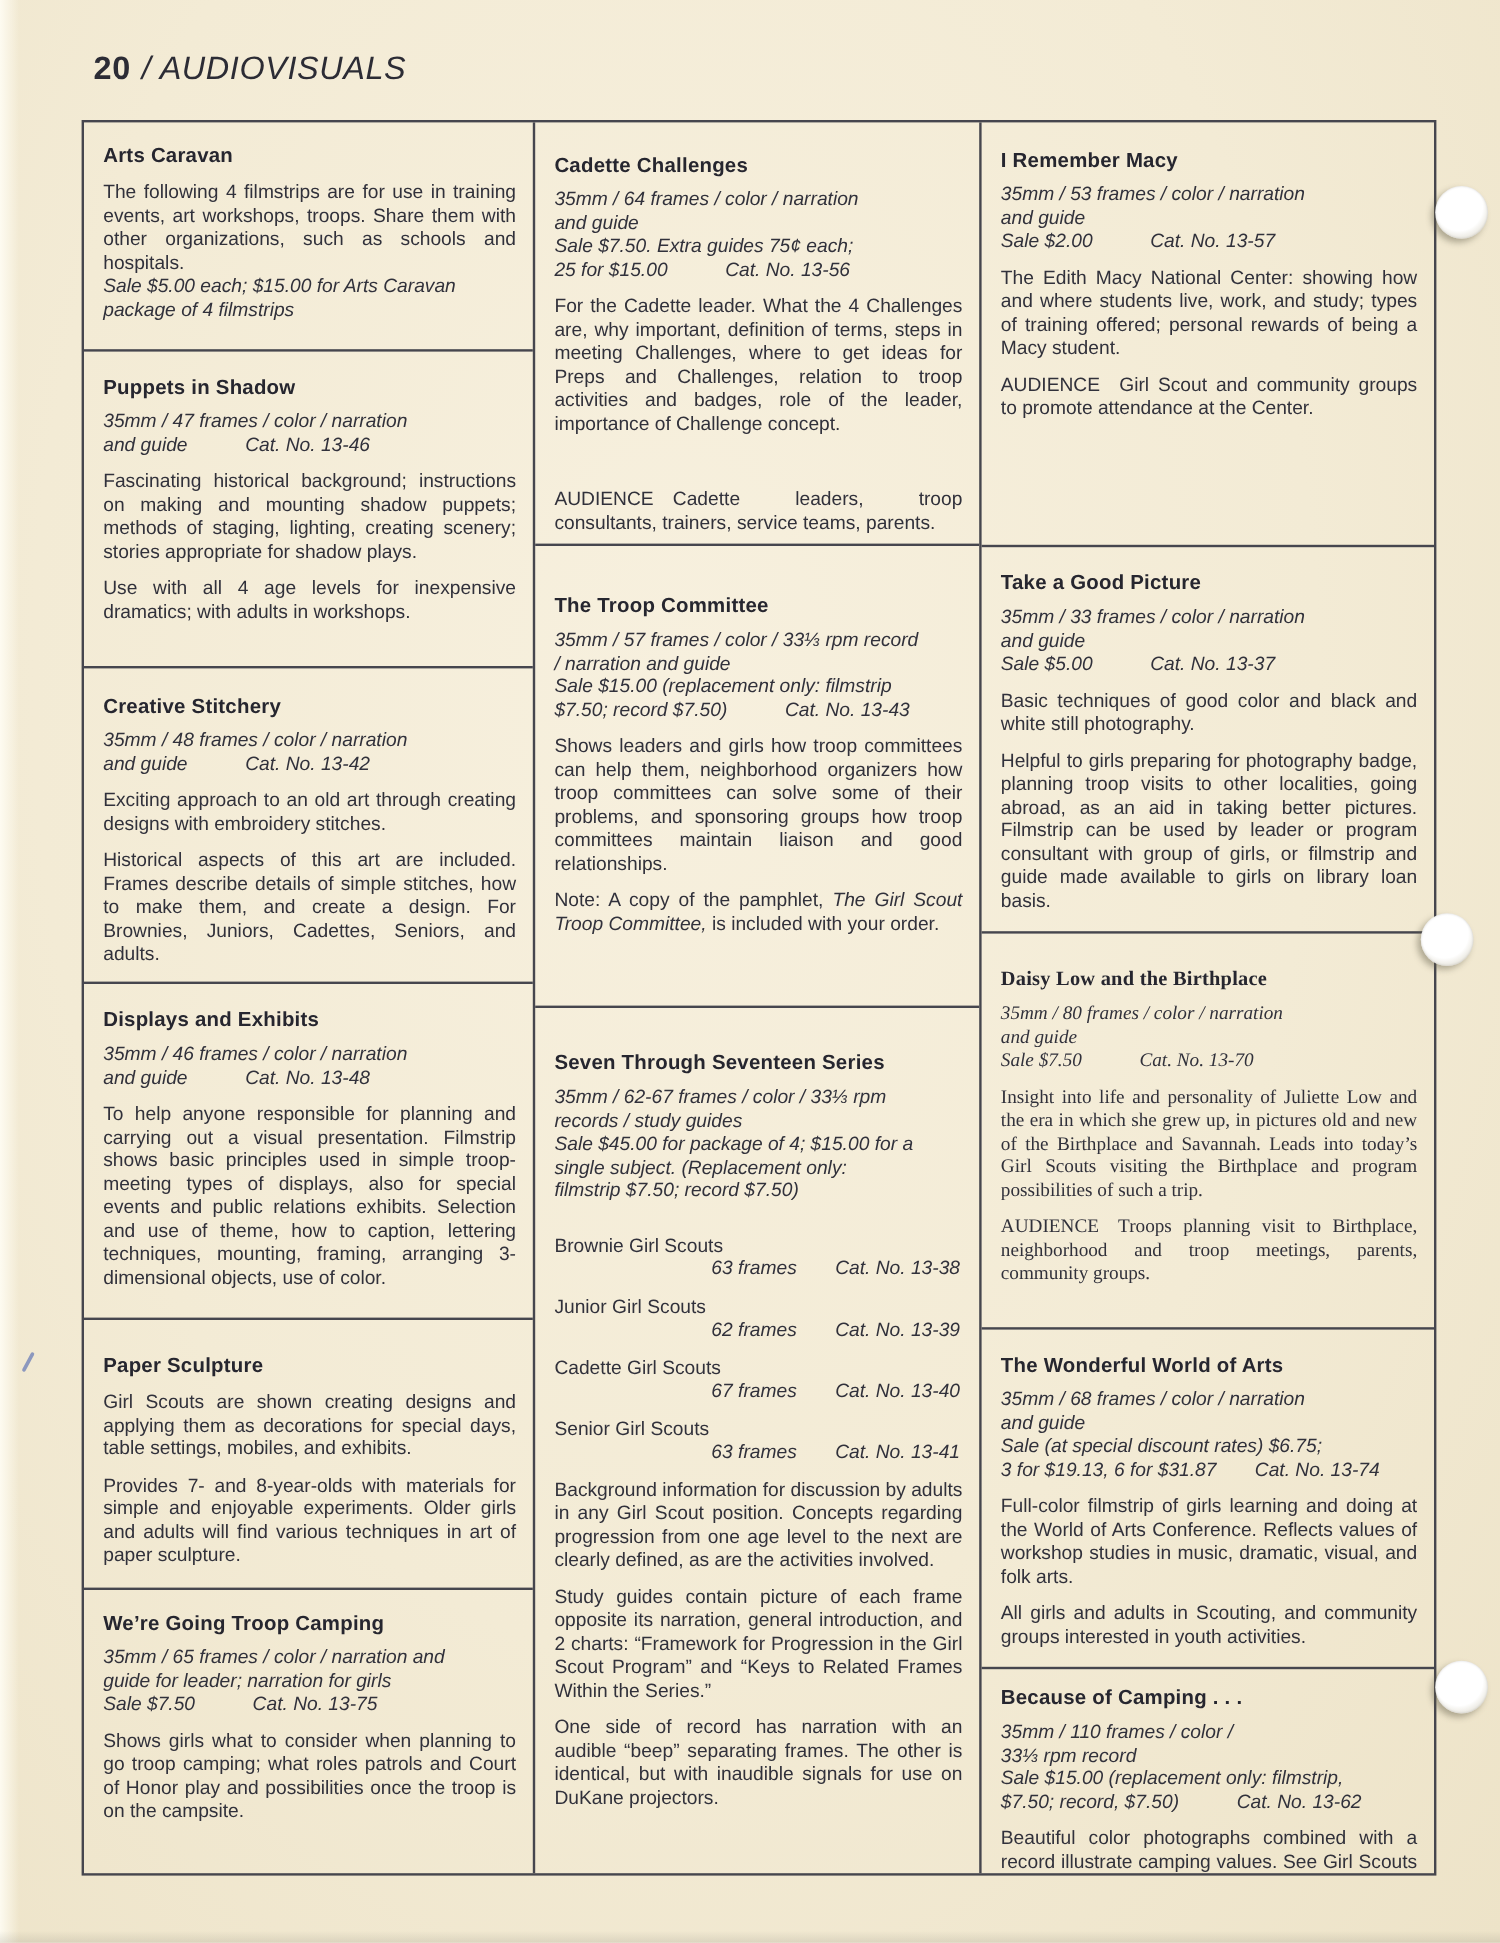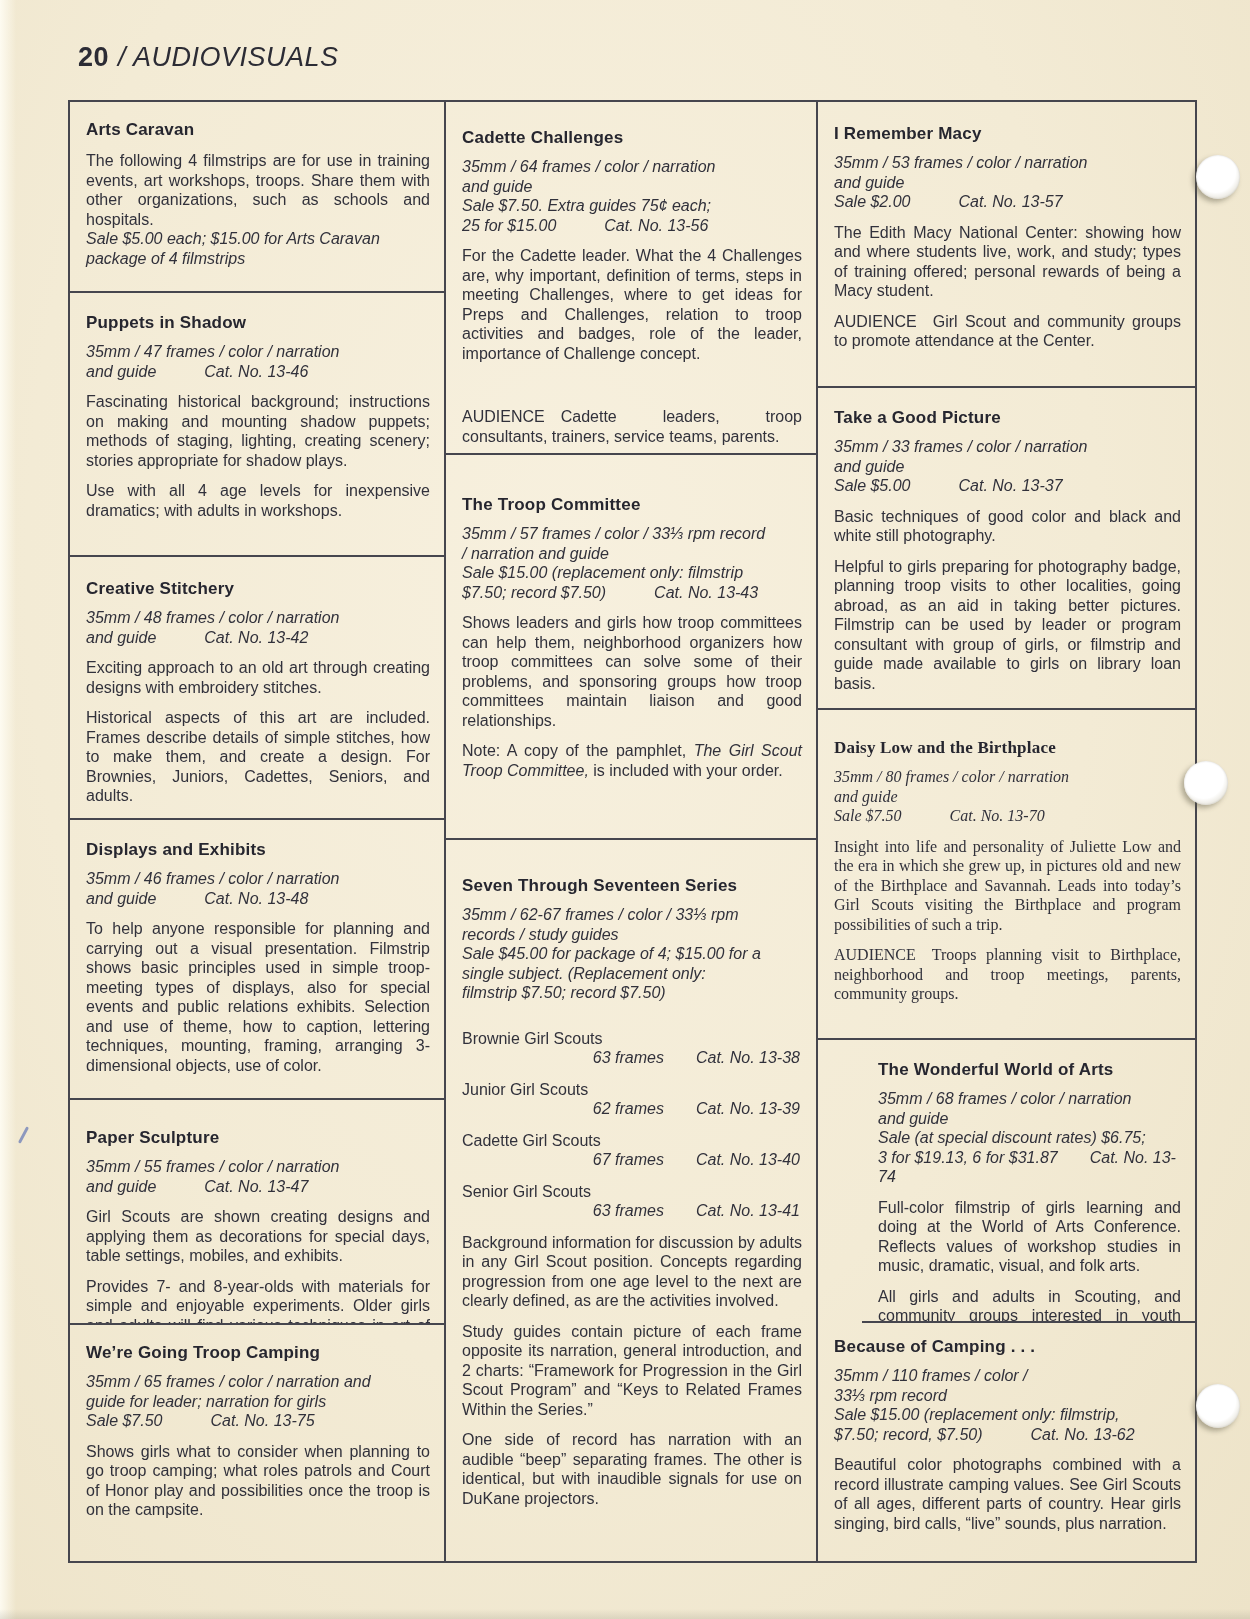--- a/index.html
+++ b/index.html
@@ -111,24 +111,20 @@
         <section class="cell" style="height: 280px; padding-top: 20px;">
           <h3 class="title">Displays and Exhibits</h3>
           <div class="specs">
             <div class="spec-line">35mm / 46 frames / color / narration</div>
             <div class="spec-line">and guide   Cat. No. 13-48</div>
           </div>
           <p class="para">To help anyone responsible for planning and carrying out a visual presentation. Filmstrip shows basic principles used in simple troop-meeting types of displays, also for special events and public relations exhibits. Selection and use of theme, how to caption, lettering techniques, mounting, framing, arranging 3-dimensional objects, use of color.</p>
         </section>
         <section class="cell" style="height: 225px; padding-top: 28px;">
           <h3 class="title">Paper Sculpture</h3>
-          <div class="specs">
-            <div class="spec-line">35mm / 55 frames / color / narration</div>
-            <div class="spec-line">and guide   Cat. No. 13-47</div>
-          </div>
           <p class="para">Girl Scouts are shown creating designs and applying them as decorations for special days, table settings, mobiles, and exhibits.</p>
           <p class="para">Provides 7- and 8-year-olds with materials for simple and enjoyable experiments. Older girls and adults will find various techniques in art of paper sculpture.</p>
         </section>
         <section class="cell" style="height: 214px; padding-top: 18px;">
           <h3 class="title">We’re Going Troop Camping</h3>
           <div class="specs">
             <div class="spec-line">35mm / 65 frames / color / narration and</div>
             <div class="spec-line">guide for leader; narration for girls</div>
             <div class="spec-line">Sale $7.50   Cat. No. 13-75</div>
           </div>
@@ -184,21 +180,21 @@
               <div class="item-name">Senior Girl Scouts</div>
               <div class="item-detail">63 frames  Cat. No. 13-41</div>
             </div>
           </div>
           <p class="para">Background information for discussion by adults in any Girl Scout position. Concepts regarding progression from one age level to the next are clearly defined, as are the activities involved.</p>
           <p class="para">Study guides contain picture of each frame opposite its narration, general introduction, and 2 charts: “Framework for Progression in the Girl Scout Program” and “Keys to Related Frames Within the Series.”</p>
           <p class="para">One side of record has narration with an audible “beep” separating frames. The other is identical, but with inaudible signals for use on DuKane projectors.</p>
         </section>
       </div>
       <div class="column col2">
-        <section class="cell" style="height: 286px; padding-top: 22px;">
+        <section class="cell" style="height: 354px; padding-top: 22px;">
           <h3 class="title">I Remember Macy</h3>
           <div class="specs">
             <div class="spec-line">35mm / 53 frames / color / narration</div>
             <div class="spec-line">and guide</div>
             <div class="spec-line">Sale $2.00   Cat. No. 13-57</div>
           </div>
           <p class="para">The Edith Macy National Center: showing how and where students live, work, and study; types of training offered; personal rewards of being a Macy student.</p>
           <p class="para audience">AUDIENCE Girl Scout and community groups to promote attendance at the Center.</p>
         </section>
         <section class="cell" style="height: 322px; padding-top: 20px;">
@@ -214,21 +210,21 @@
         <section class="cell" style="height: 330px; padding-top: 28px; font-family: Liberation Serif, serif;">
           <h3 class="title">Daisy Low and the Birthplace</h3>
           <div class="specs">
             <div class="spec-line">35mm / 80 frames / color / narration</div>
             <div class="spec-line">and guide</div>
             <div class="spec-line">Sale $7.50   Cat. No. 13-70</div>
           </div>
           <p class="para">Insight into life and personality of Juliette Low and the era in which she grew up, in pictures old and new of the Birthplace and Savannah. Leads into today’s Girl Scouts visiting the Birthplace and program possibilities of such a trip.</p>
           <p class="para audience">AUDIENCE Troops planning visit to Birthplace, neighborhood and troop meetings, parents, community groups.</p>
         </section>
-        <section class="cell" style="height: 283px; padding-top: 20px; margin-left: 44px;">
+        <section class="cell" style="height: 283px; padding-top: 20px;">
           <h3 class="title">The Wonderful World of Arts</h3>
           <div class="specs">
             <div class="spec-line">35mm / 68 frames / color / narration</div>
             <div class="spec-line">and guide</div>
             <div class="spec-line">Sale (at special discount rates) $6.75;</div>
             <div class="spec-line">3 for $19.13, 6 for $31.87  Cat. No. 13-74</div>
           </div>
           <p class="para">Full-color filmstrip of girls learning and doing at the World of Arts Conference. Reflects values of workshop studies in music, dramatic, visual, and folk arts.</p>
           <p class="para">All girls and adults in Scouting, and community groups interested in youth activities.</p>
         </section>

